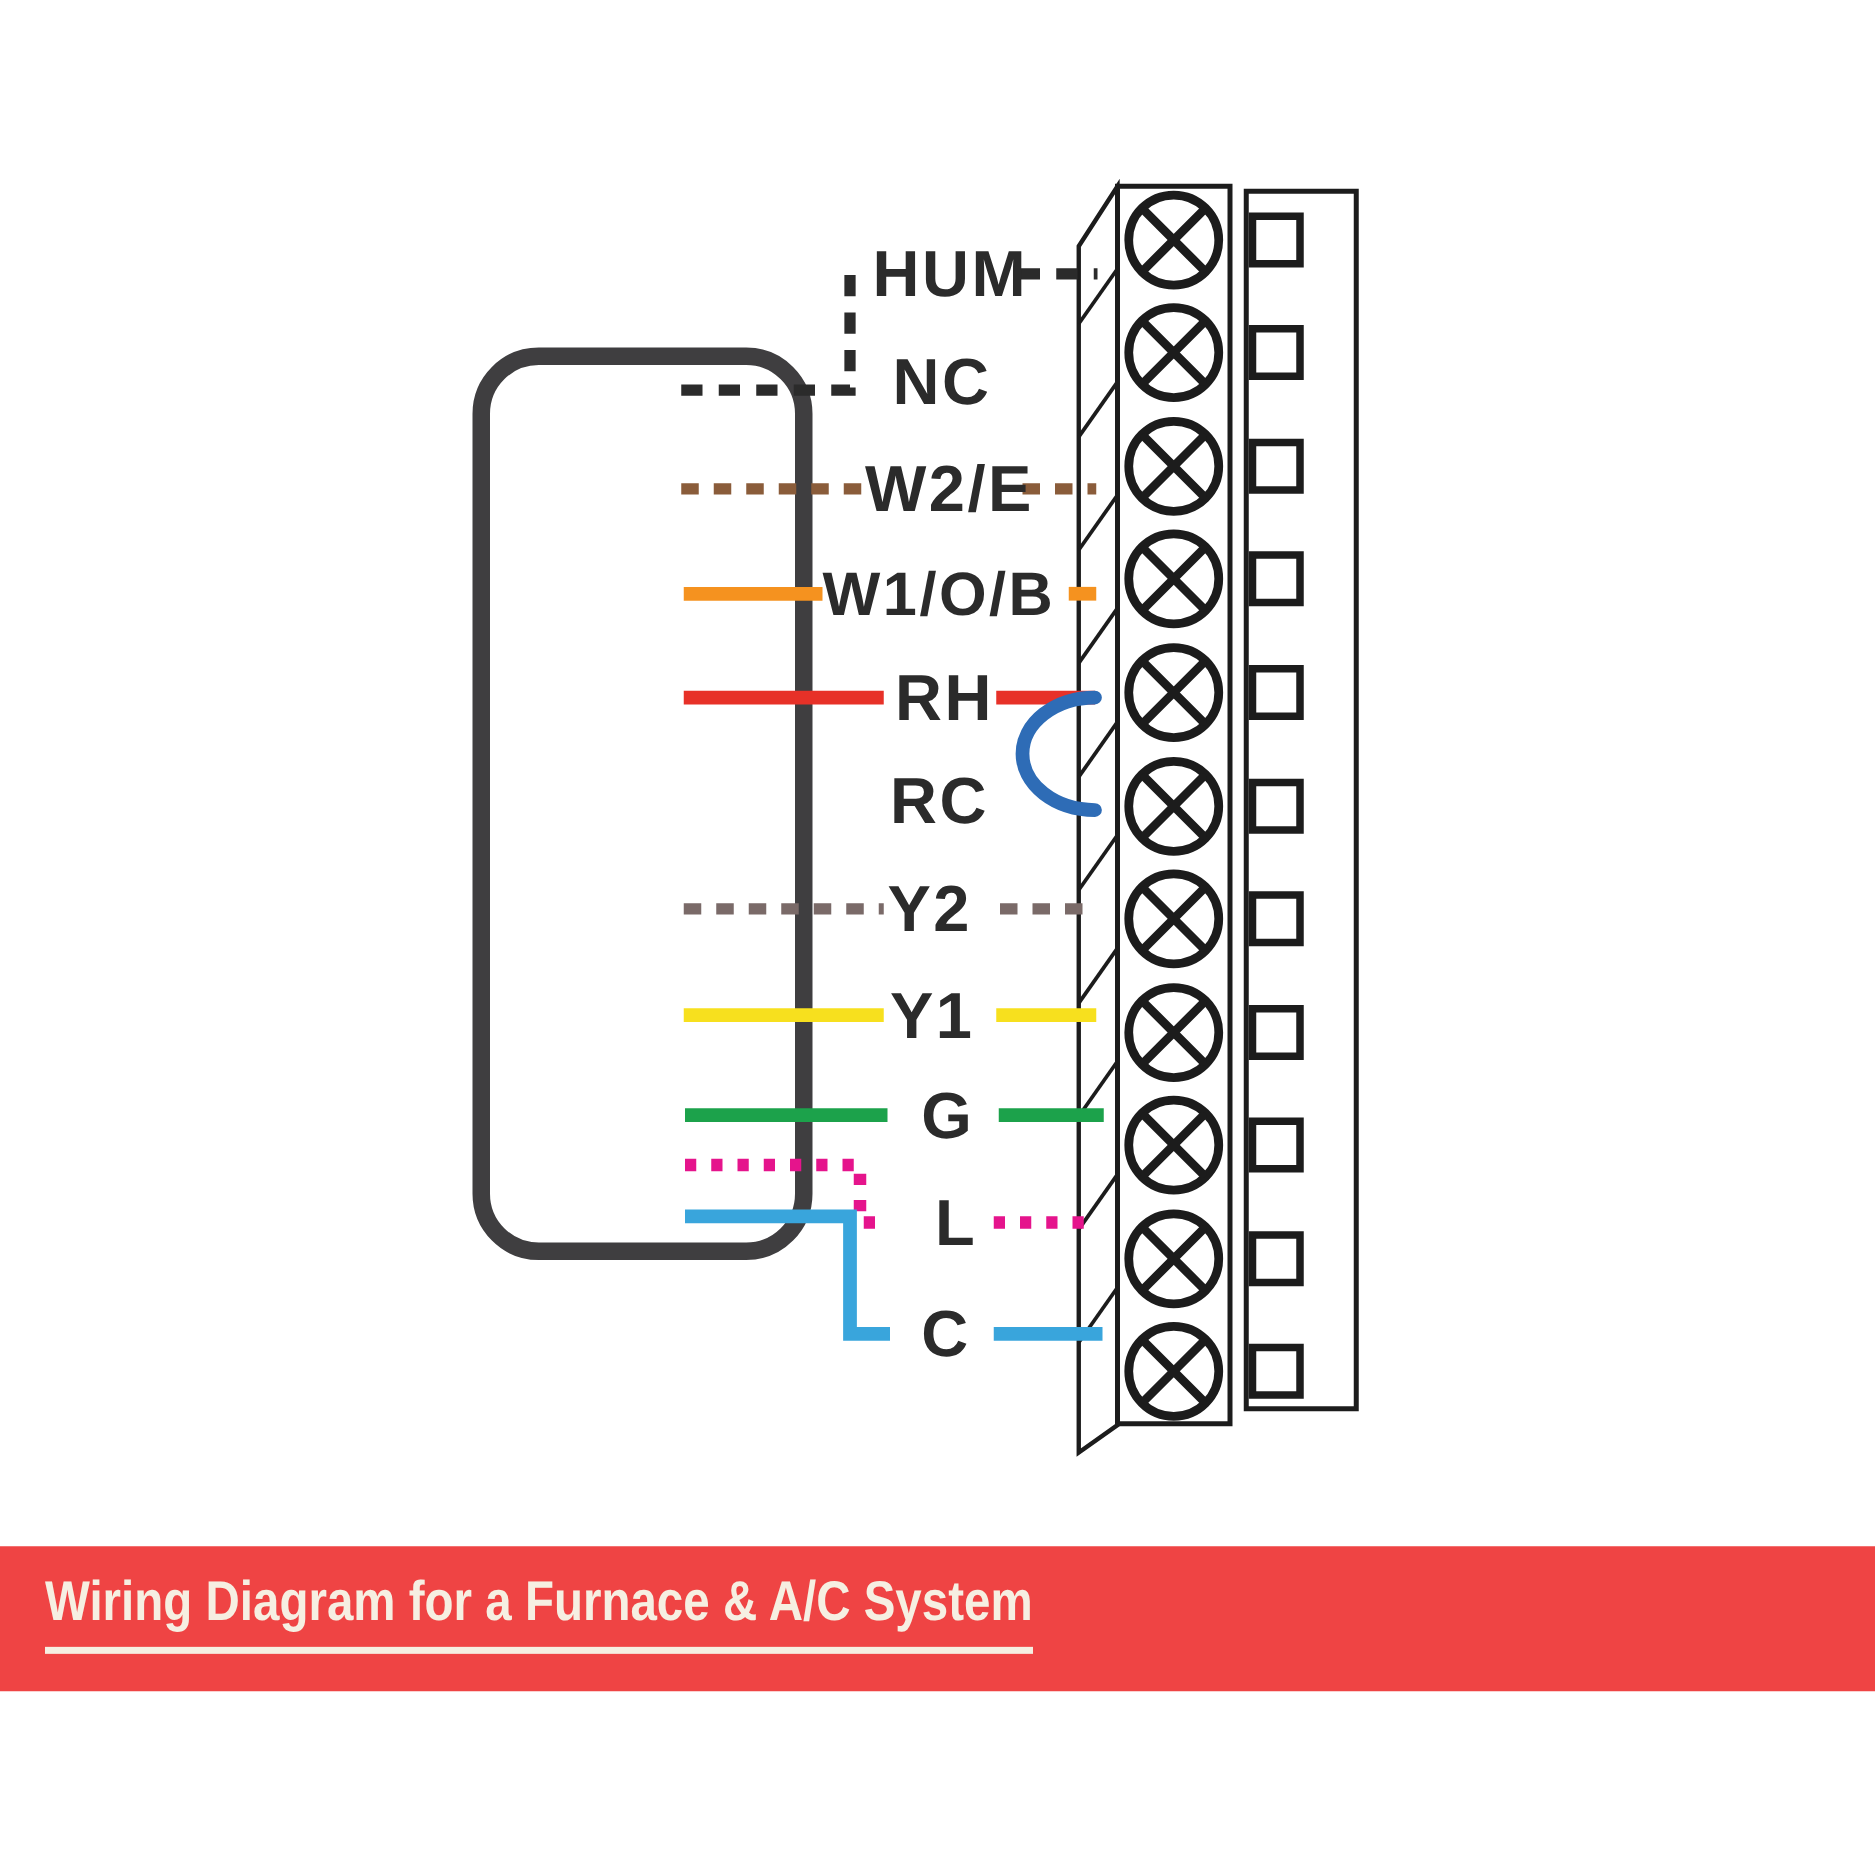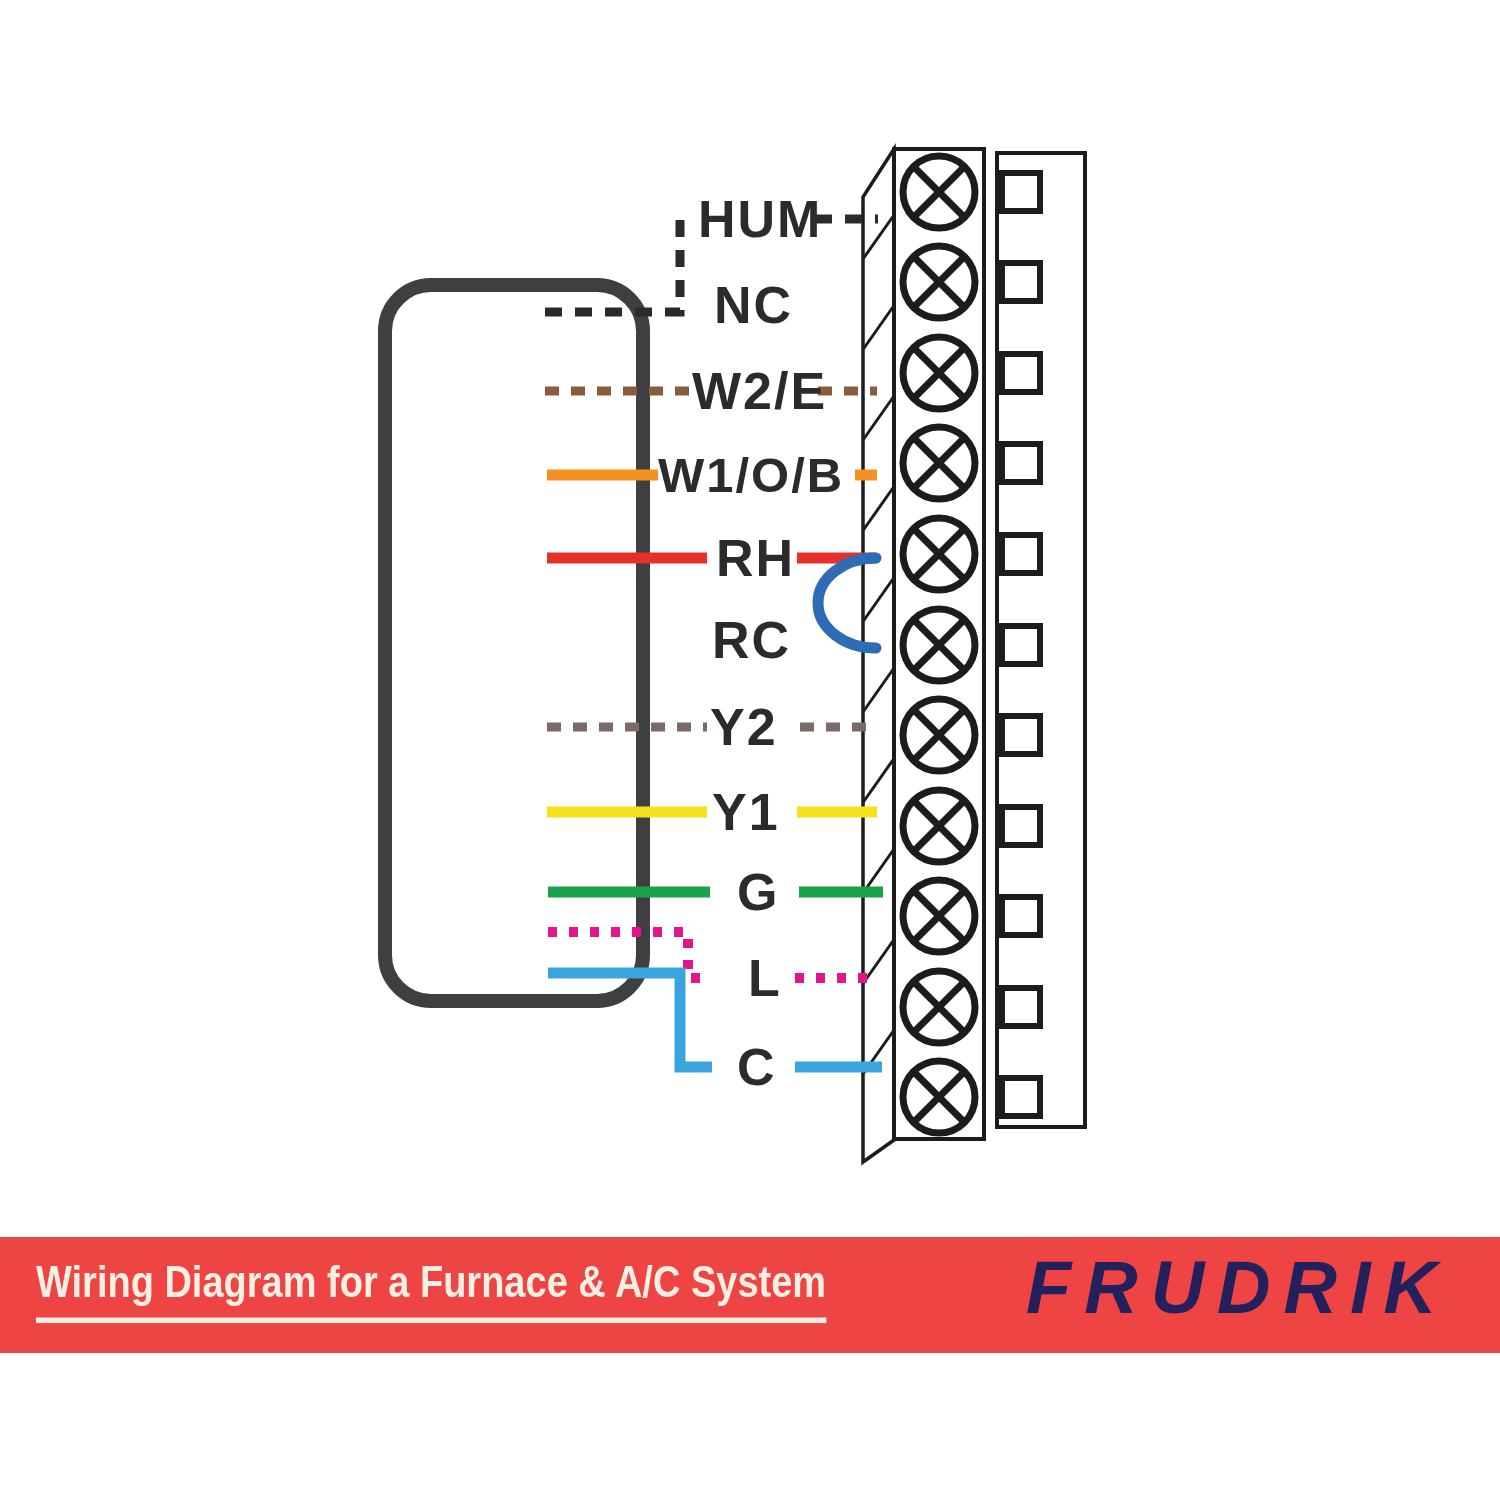--- a/index.html
+++ b/index.html
@@ -172,16 +172,15 @@
     <text class="lbl" x="712" y="658">RC</text>
     <text class="lbl" x="710" y="745">Y2</text>
     <text class="lbl" x="712" y="830">Y1</text>
     <text class="lbl" x="737" y="910">G</text>
     <text class="lbl" x="748" y="996">L</text>
     <text class="lbl" x="737" y="1085">C</text>
   </svg>
 
   <div class="banner">
     <span class="banner-title">Wiring Diagram for a Furnace &amp; A/C System</span>
-    <span class="brand">FRUDRIK</span>
   </div>
 
 </div>
 
 </body></html>

